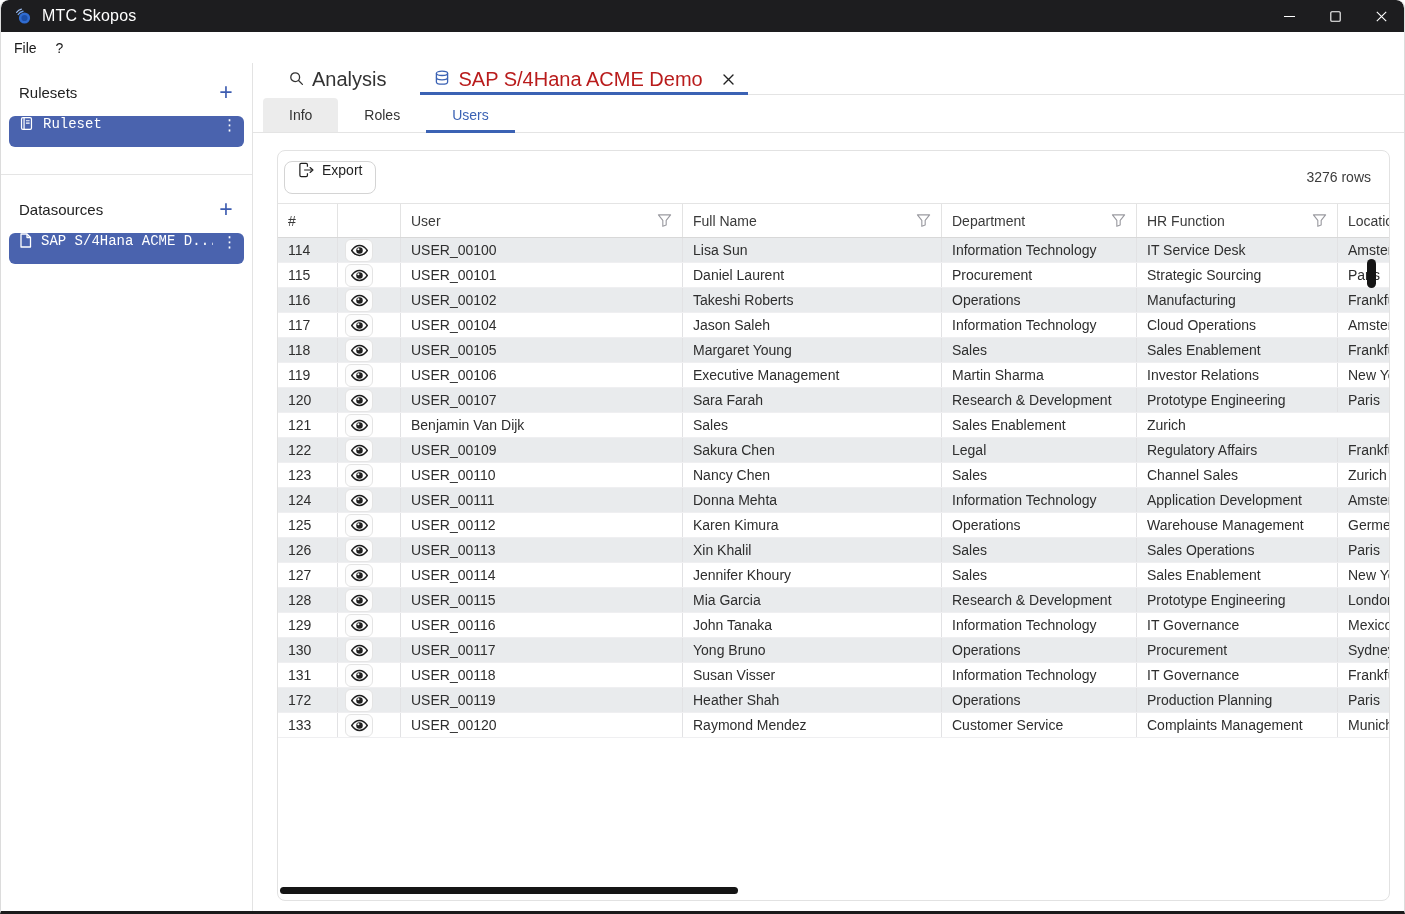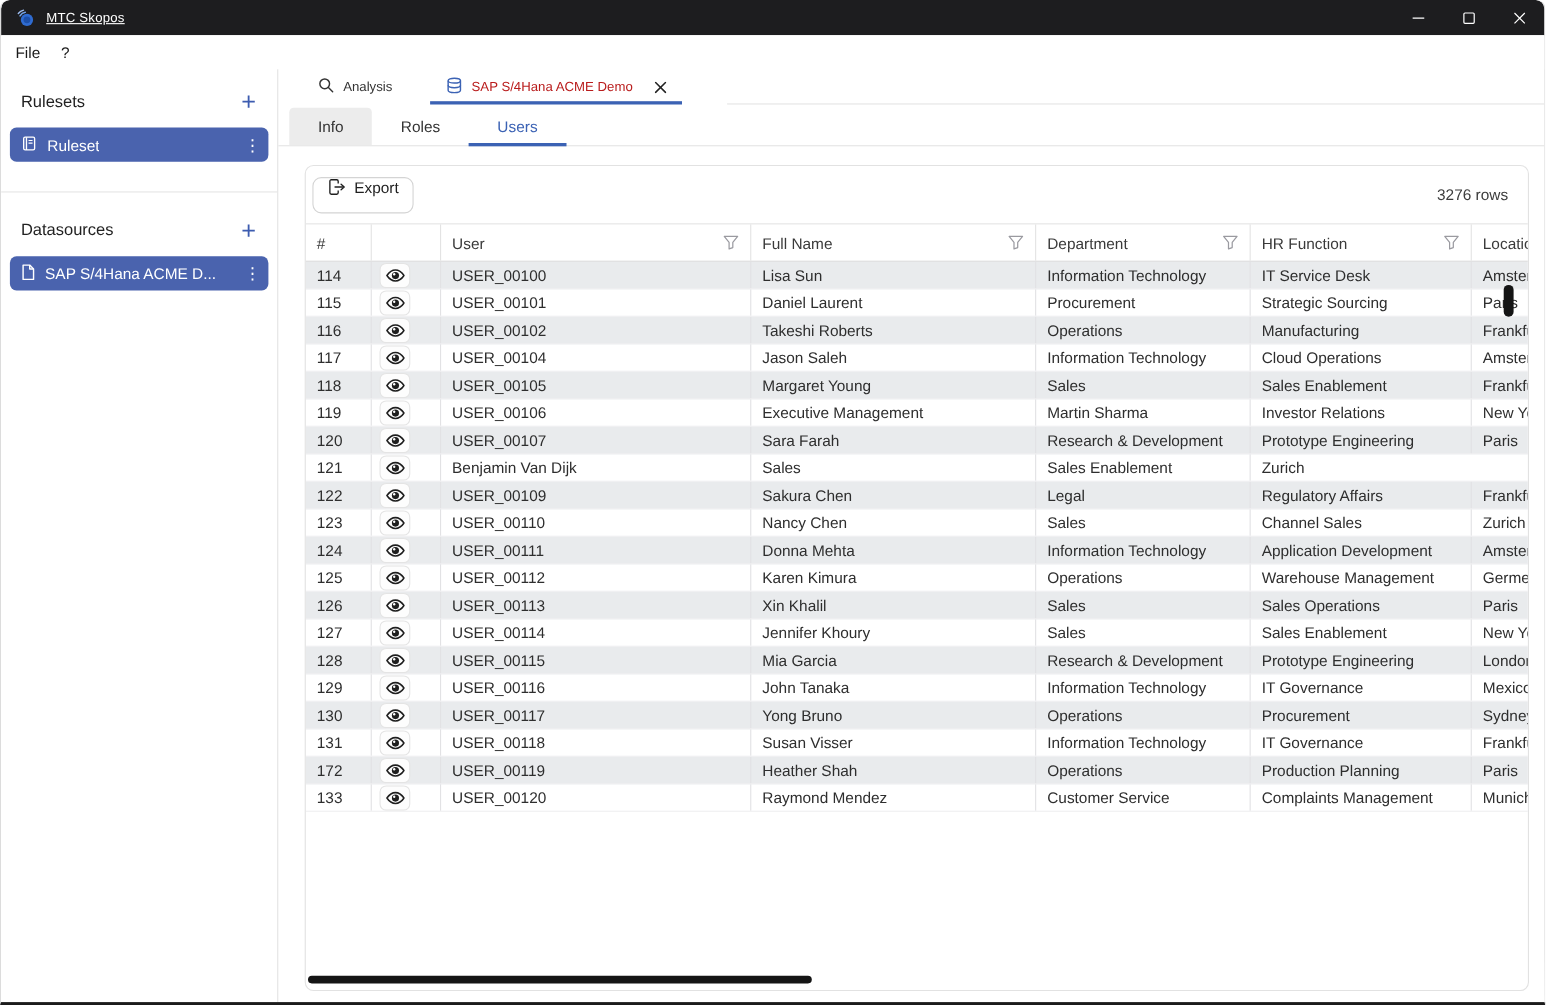--- a/index.html
+++ b/index.html
@@ -7,49 +7,49 @@
   body { font-family:"Liberation Sans","DejaVu Sans",sans-serif; color:#2e2e2e; }
 
   .window { width:1405px; height:914px; background:#fff; position:relative; overflow:hidden;
             border-left:1px solid #dcdcdc; border-right:1px solid #dcdcdc;
             border-bottom:3px solid #1b1b1b; border-radius:8px 8px 0 0; }
 
   
   .titlebar { height:32px; background:#1d1d1f; display:flex; align-items:center;
               border-radius:8px 8px 0 0; color:#fff; }
   .titlebar .app-icon { margin:0 10px 0 14px; display:flex; }
-  .titlebar .app-title { font-size:12px; letter-spacing:.2px;text-decoration:underline; }
+  .titlebar .app-title { font-size:16px; letter-spacing:.2px; }
   .win-controls { margin-left:auto; display:flex; height:100%; }
   .win-btn { width:46px; height:100%; display:flex; align-items:center; justify-content:center; cursor:default; }
 
   
   .menubar { height:31px; display:flex; align-items:center; padding-left:13px; gap:19px;
              font-size:14px; color:#1a1a1a; background:#fff; }
 
   
   .app-body { display:flex; height:848px; }
 
   
   .sidebar { width:252px; border-right:1px solid #e3e3e3; padding-top:14px; background:#fff; flex:none; }
   .side-header { height:30px; display:flex; align-items:center; padding:0 14px 0 18px; margin-bottom:9px; }
   .side-title { font-size:15px; color:#222; }
   .plus-btn { margin-left:auto; color:#3d5cb0; font-size:23px; font-weight:400; line-height:20px; width:24px;
               text-align:center; cursor:default; }
-  .side-item { margin:0 8px; height:31px; background:#4a63ae; border-radius:6px; display:flex; align-items:center;
-               padding:0 8px 0 10px; color:#fff; font-size:14px; gap:9px; }
+  .side-item { margin:0 8px; height:31px; background:#4a63ae; border-radius:6px; display:flex; 
+               padding:0 8px 0 10px; color:#fff; font-size:14px; gap:9px;font-family:Liberation Mono, monospace; }
   .side-item .kebab { margin-left:auto; font-size:15px; color:#fff; width:14px; text-align:center; }
   .side-divider { border-top:1px solid #e5e5e5; margin:27px 0 19px 0; }
   .side-item .label { white-space:nowrap; overflow:hidden; }
 
   
   .main { flex:1; display:flex; flex-direction:column; min-width:0; }
 
   .tabbar { height:32px; display:flex; align-items:stretch; padding-left:24px; position:relative; }
   .tabbar::after { content:''; position:absolute; left:408px; right:0; bottom:0; height:1px; background:#e4e4e4; }
-  .tab { display:flex; align-items:center; gap:8px; padding:0 12px; font-size:12px; color:#333; position:relative; }
+  .tab { display:flex; align-items:center; gap:8px; padding:0 12px; font-size:20px; color:#333; position:relative; }
   .tab.active { color:#b91c1c; margin-left:22px; padding:0 14px; }
   .tab.active::after { content:''; position:absolute; left:0; right:0; bottom:0; height:3px; background:#3b62b4; z-index:2; }
   .tab .tab-close { margin-left:12px; display:flex; align-items:center; }
 
   .subtabbar { height:38px; display:flex; align-items:flex-end; padding-left:10px; border-bottom:1px solid #e4e4e4; }
   .subtab { height:34px; display:flex; align-items:center; padding:0 26px; font-size:14px; color:#333; position:relative; }
   .subtab.first { background:#ececec; border-radius:4px 4px 0 0; }
   .subtab.active { color:#3b62b4; }
   .subtab.active::after { content:''; position:absolute; left:0; right:0; bottom:-1px; height:3px; background:#3b62b4; }
 

